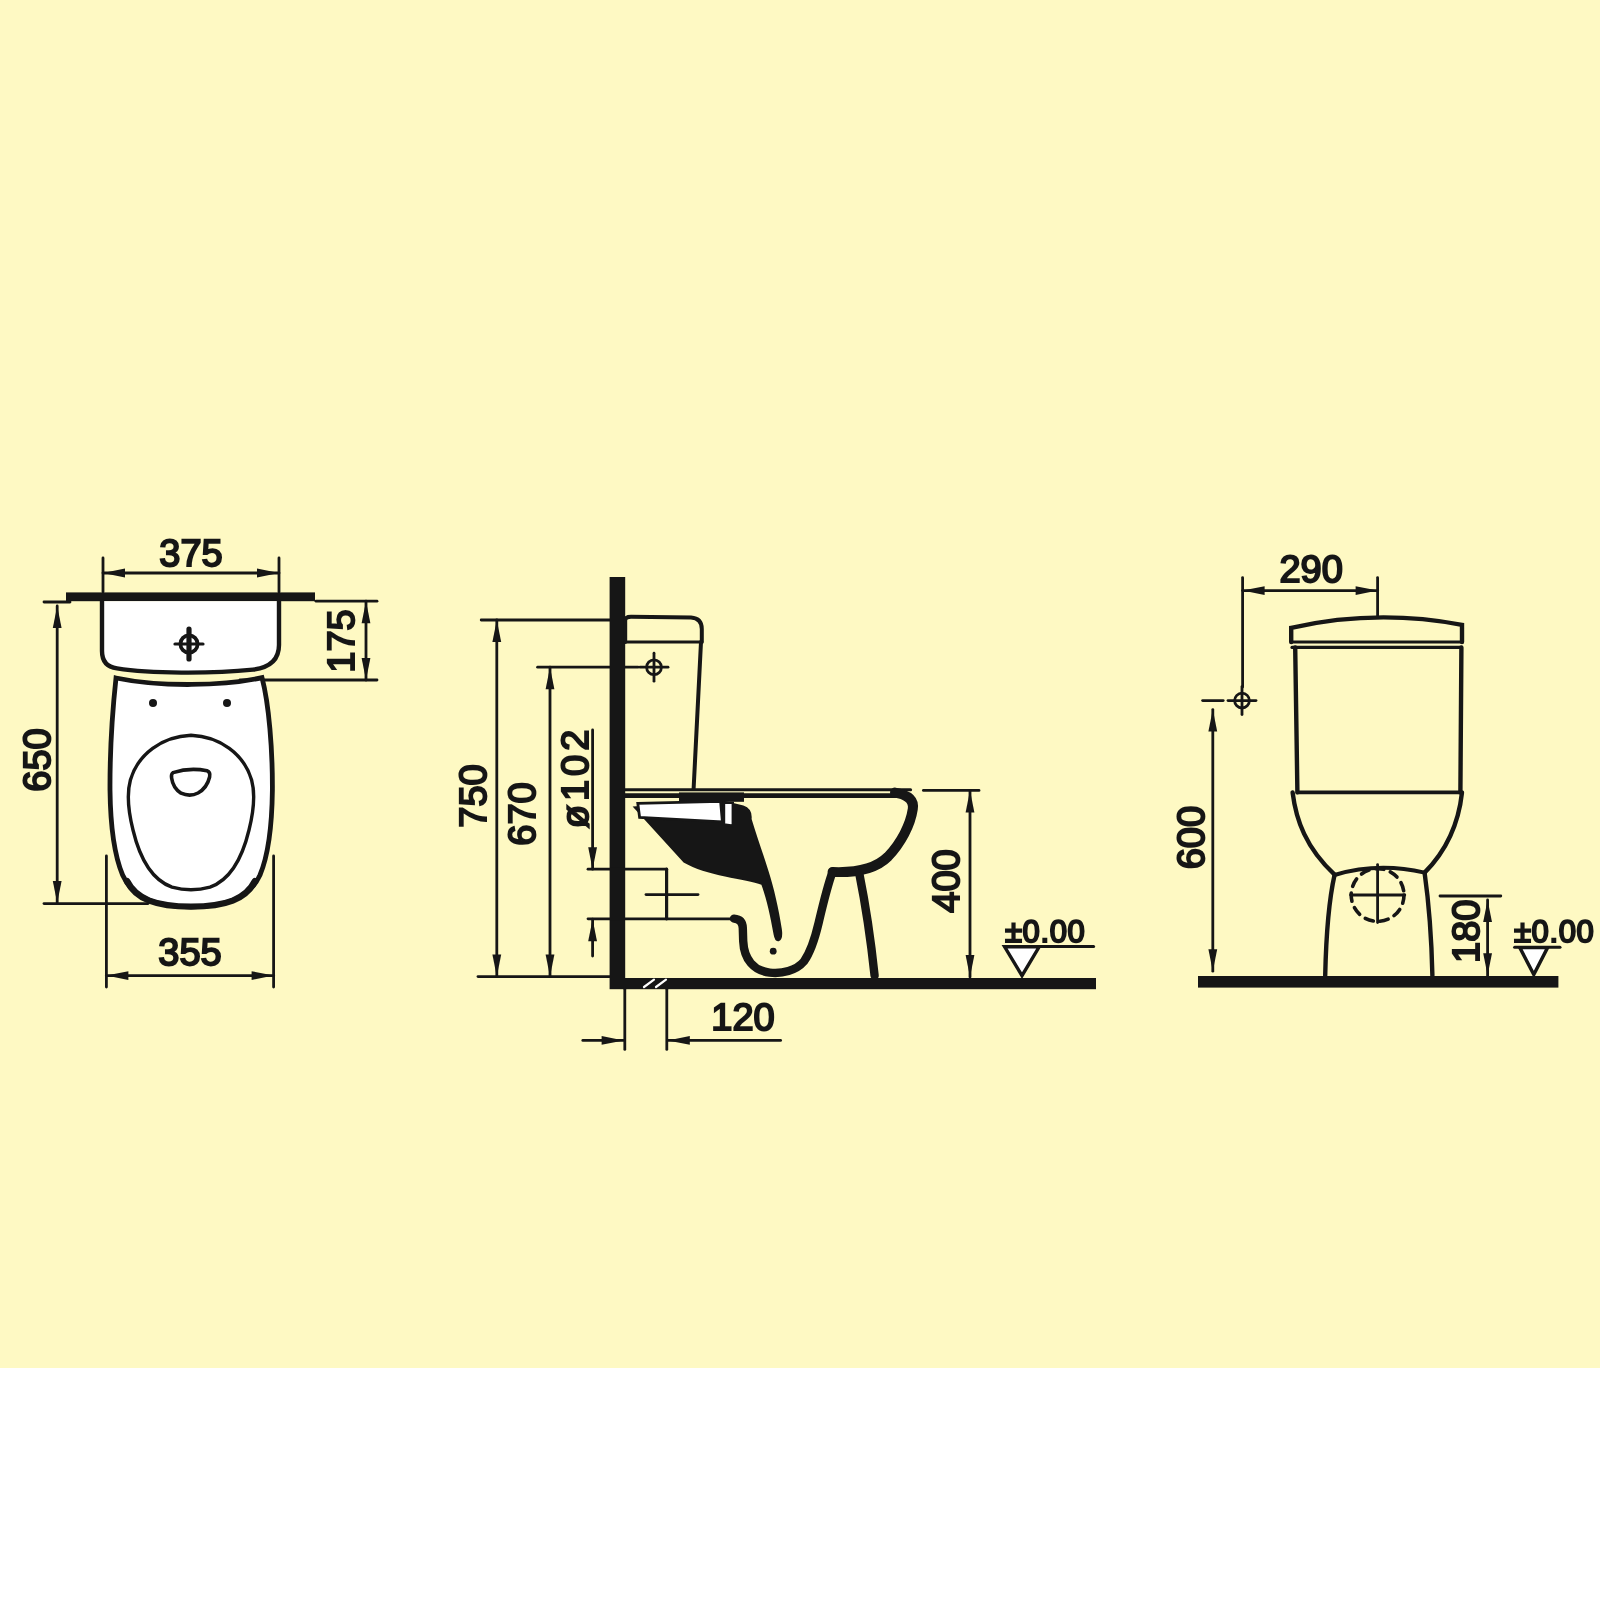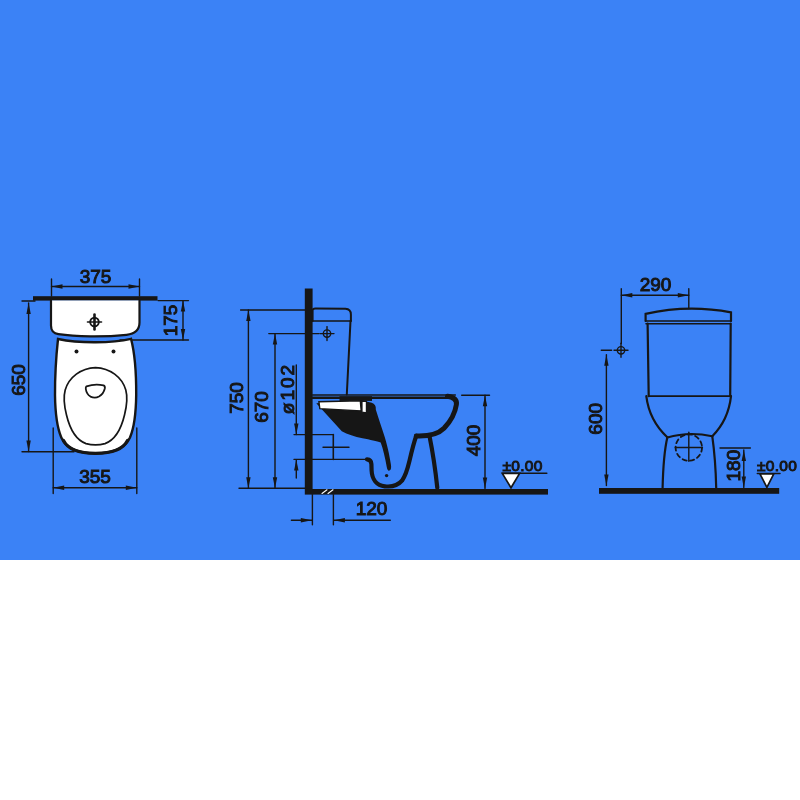--- a/index.html
+++ b/index.html
@@ -1,17 +1,17 @@
 <!DOCTYPE html>
 <html><head>
 <meta charset="utf-8">
 <title>WC technical drawing</title>
 <style>
 html,body{margin:0;padding:0;background:#ffffff;}
-.page{width:800px;height:560px;position:relative;background:#3b82f6;overflow:hidden;}
+.page{width:800px;height:684px;position:relative;background:#fef9c3;overflow:hidden;}
 svg{position:absolute;left:0;top:0;}
 text{font-family:"Liberation Sans",sans-serif;fill:#161616;}
 .dim{font-size:19px;}
 .lvl{font-size:15.5px;letter-spacing:0.3px;}
 </style>
 </head>
 <body>
 <div class="page">
 <svg width="800" height="800" viewBox="0 0 800 800">
 <g stroke="#161616" fill="none" stroke-linecap="round">

